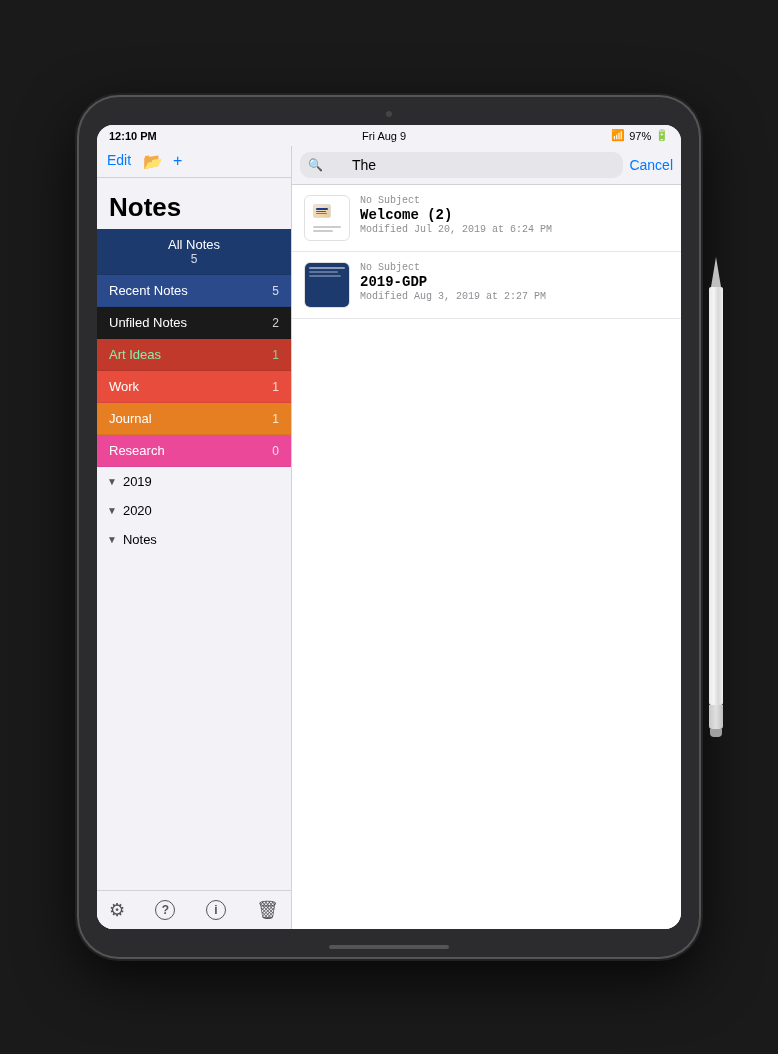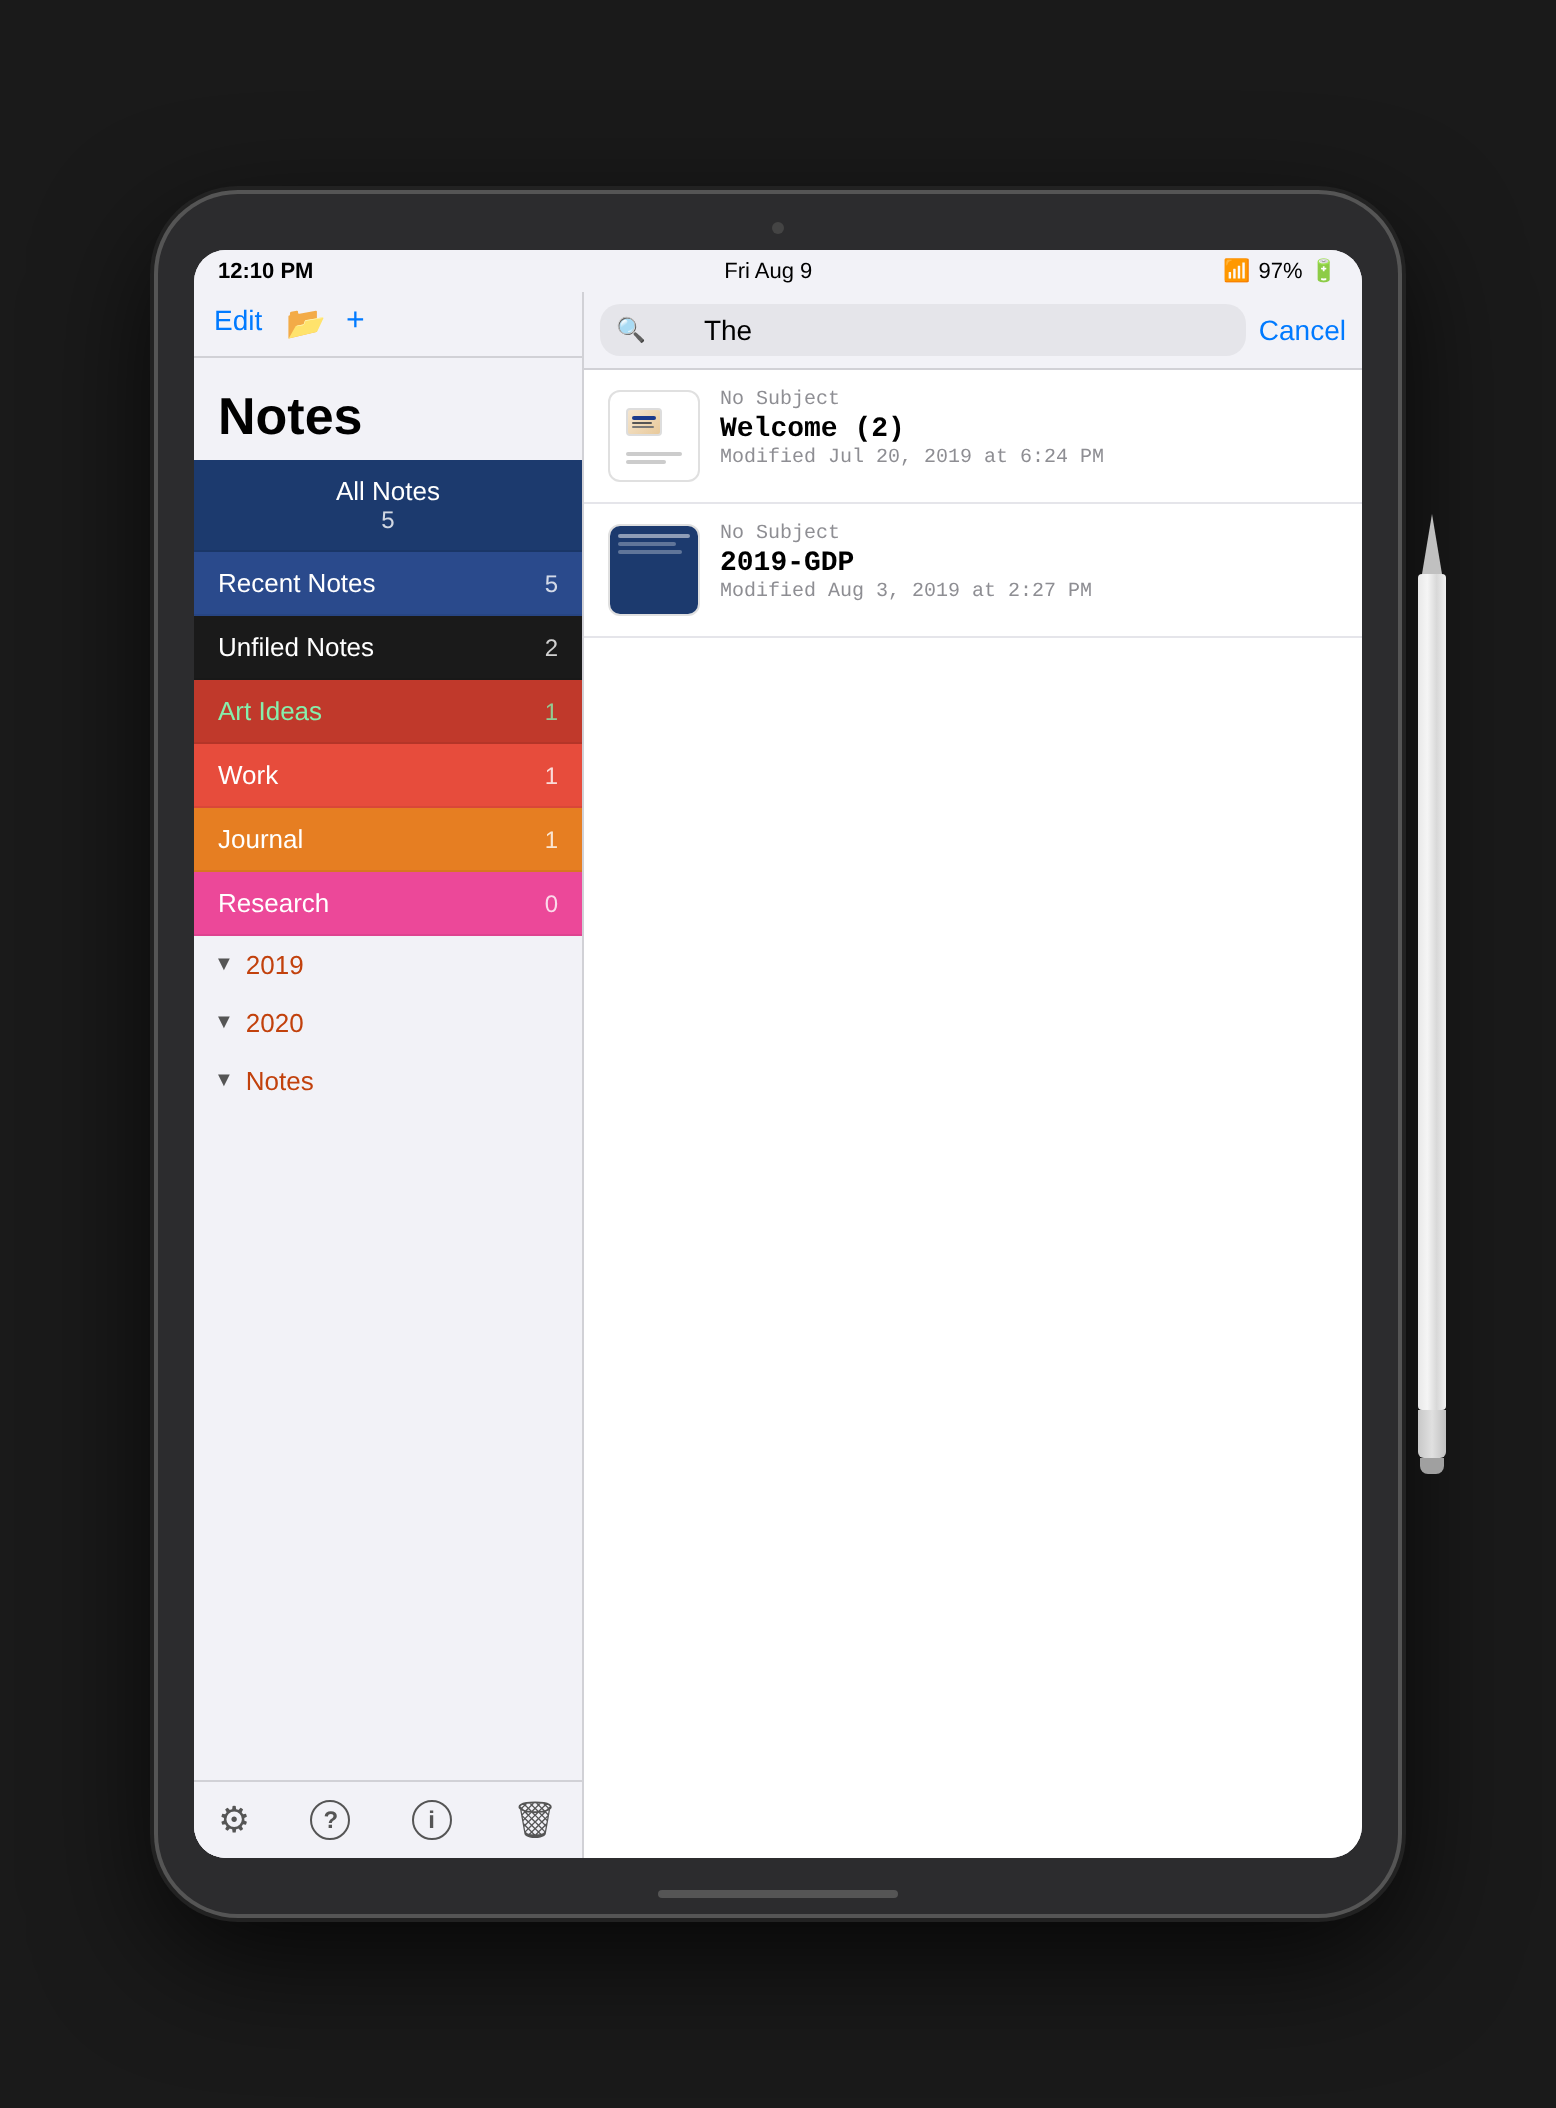--- a/index.html
+++ b/index.html
@@ -135,21 +135,21 @@
       padding: 7px 10px;
       font-size: 13px;
       cursor: pointer;
       color: #000;
     }
     .folder-chevron {
       font-size: 10px;
       margin-right: 6px;
       color: #555;
     }
-    .folder-name { color: #c2410c; }
+    .folder-name { color: #000000; }
 
     .sidebar-bottom {
       padding: 8px 12px;
       display: flex;
       justify-content: space-between;
       align-items: center;
       border-top: 1px solid #d1d1d6;
       background: #f2f2f7;
     }
     .bottom-icon {

